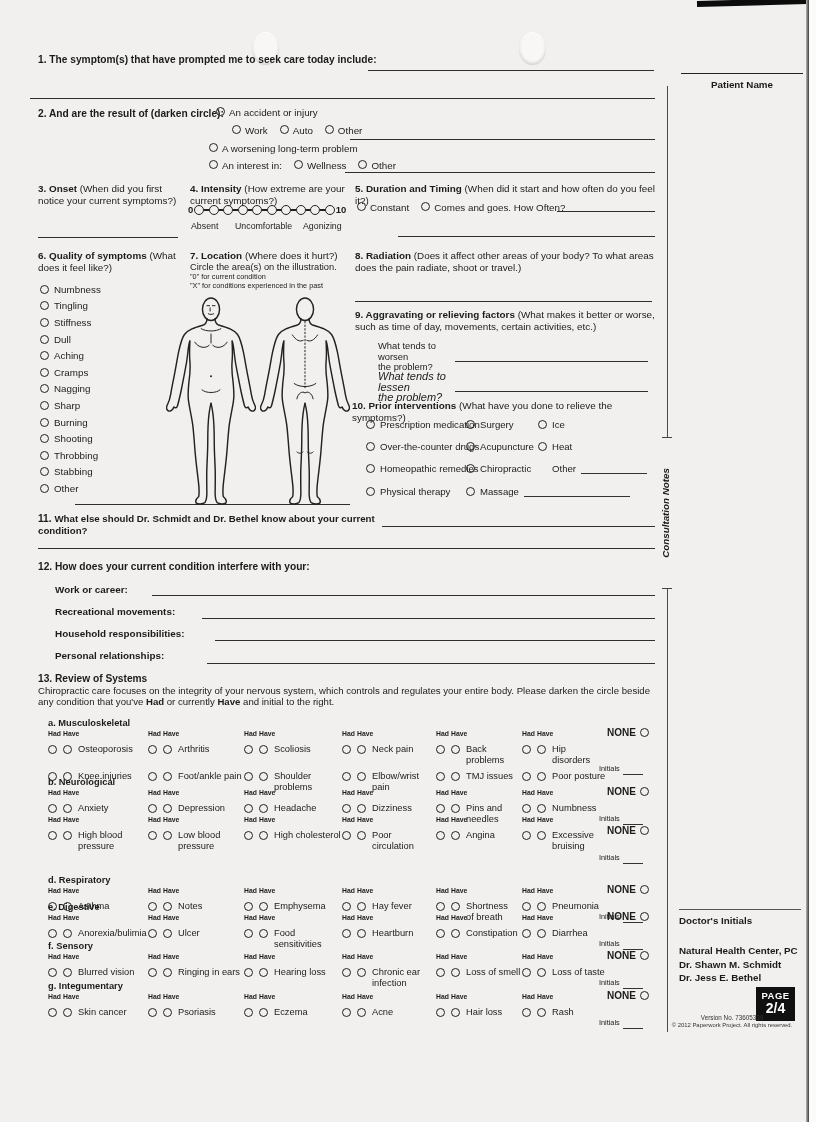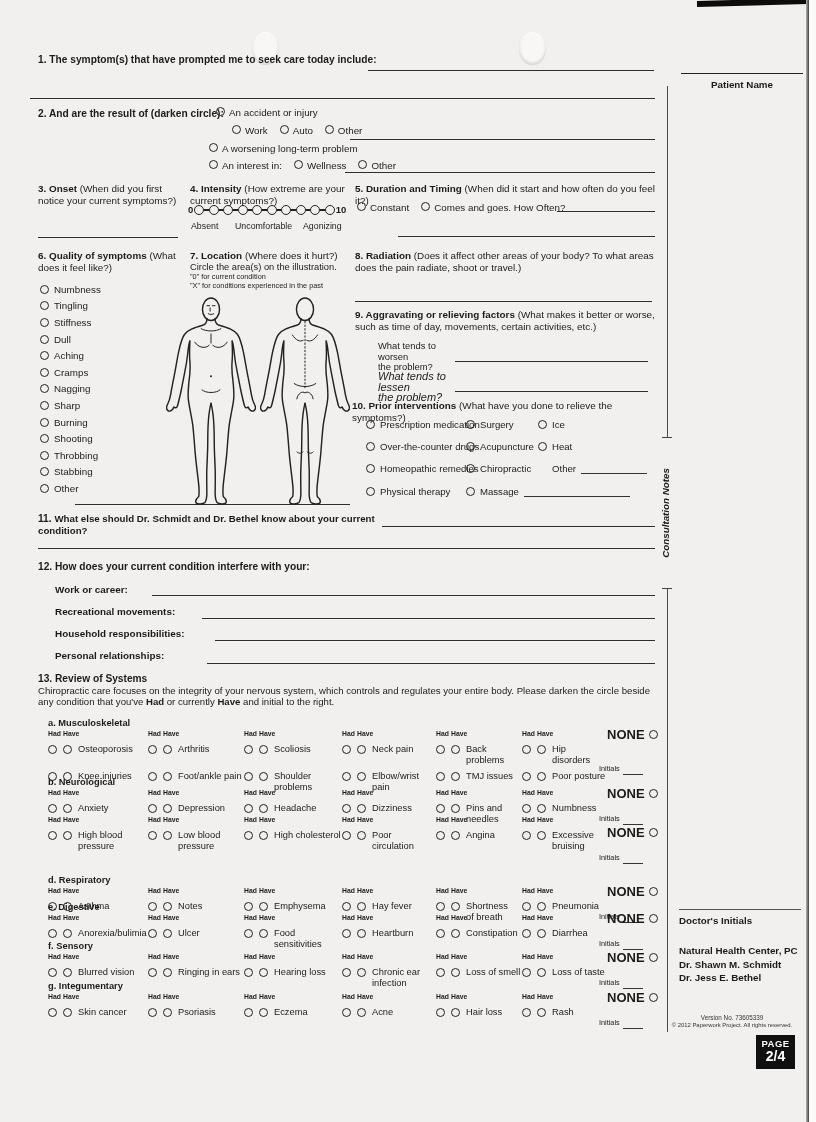--- a/index.html
+++ b/index.html
@@ -34,30 +34,30 @@
   .ros-blk{position:absolute;left:48px;width:614px;}
   .ros-cat{font-size:9.3px;line-height:10px;margin-bottom:2px;}
   .ros-grid{display:grid;grid-template-columns:100px 96px 98px 94px 86px 84px;}
   .ros-grid + .ros-grid{margin-top:5px;}
   .ros-hcell{font-size:6.8px;line-height:8px;}
   .hh{display:inline-block;width:15px;}
   .ros-cell{display:flex;align-items:flex-start;padding-top:1px;}
   .ros-cell .radio{margin-right:6px;margin-top:1px;}
   .ros-lbl{font-size:9.3px;line-height:10.5px;white-space:pre-line;}
   .ros-none{position:absolute;left:549px;top:9px;display:flex;align-items:center;gap:4px;}
-  .none-lbl{font-size:13px;padding-left:10px;}
+  .none-lbl{font-size:10px;padding-left:10px;}
   .ros-init{position:absolute;left:551px;display:flex;align-items:flex-start;gap:3px;}
   .init-lbl{font-size:7.3px;color:#222;}
   .init-line{width:20px;}
   
   .vdiv{position:absolute;left:667px;width:1.3px;background:#4a4a4a;}
   .vert-wrap{position:absolute;left:655px;top:437px;height:151px;width:20px;display:flex;align-items:center;justify-content:center;}
   .vert{writing-mode:vertical-rl;transform:rotate(180deg);font-weight:bold;font-style:italic;font-size:9.8px;white-space:nowrap;}
   .tick{position:absolute;height:0;border-bottom:1.2px solid #444;width:10px;left:662px;}
-  .page-badge{position:absolute;left:756px;top:1035px;width:39px;height:34px;background:#101010;color:#fff;text-align:center;}
+  .page-badge{position:absolute;left:756px;top:987px;width:39px;height:34px;background:#101010;color:#fff;text-align:center;}
   .page-badge .pw{font-size:9.5px;font-weight:bold;letter-spacing:.5px;margin-top:3px;}
   .page-badge .pn{font-size:14px;font-weight:bold;line-height:15px;}
   .fine{font-size:6.3px;line-height:7.5px;color:#333;text-align:center;}
   
   .hole{position:absolute;width:27px;height:33px;border-radius:50%;background:radial-gradient(ellipse at 50% 40%,#f8f7f5 55%,#efeeec 100%);box-shadow:inset 0 -2px 3px rgba(0,0,0,.13),inset 0 1px 1px rgba(255,255,255,.8),0 0 1px rgba(0,0,0,.12);}
   .edge-wedge{position:absolute;left:697px;top:1px;width:121px;height:6px;background:#0c0c0c;transform:rotate(-1.6deg);transform-origin:left center;}
   .edge-line{position:absolute;left:806px;top:0;width:3px;height:1122px;background:linear-gradient(90deg,#b9b7b3,#3c3c3c);}
   .edge-white{position:absolute;left:809px;top:0;width:7px;height:1122px;background:#fbfbfa;}
   svg .ol{fill:none;stroke:#222;stroke-width:1.6;stroke-linecap:round;stroke-linejoin:round;}
   svg .dt{fill:none;stroke:#222;stroke-width:1.1;stroke-linecap:round;}

